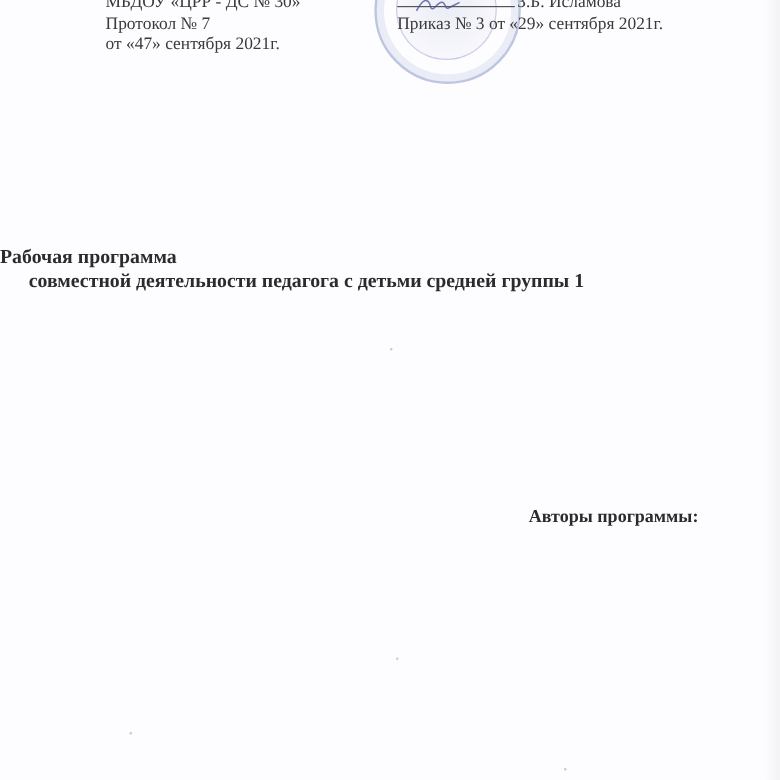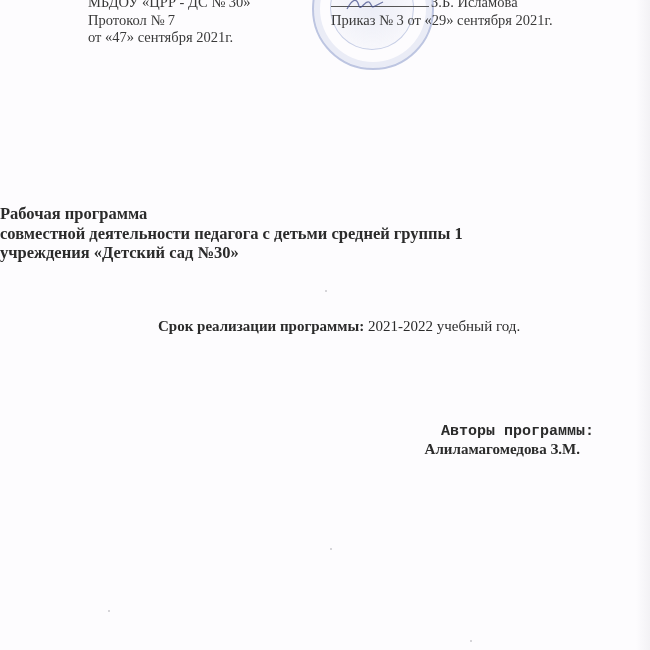--- a/index.html
+++ b/index.html
@@ -87,42 +87,42 @@
       width: 650px;
       top: 192px;
       text-align: left;
       font-weight: bold;
       font-size: 16.5px;
       line-height: 19.5px;
       color: #2b2b2b;
       margin-top: 12px;
     }
     .title-block div { white-space: nowrap; }
-    .title-block .l2 { padding-left: 0; }
+    .title-block .l2 { padding-left: 24px; }
     .term {
       position: absolute;
       left: 158px;
       top: 318px;
       font-size: 15px;
       color: #2b2b2b;
       white-space: nowrap;
     }
     .term b { font-weight: bold; }
     .authors {
       position: absolute;
       top: 423px;
       right: 56px;
       text-align: right;
       font-weight: bold;
       font-size: 15px;
       line-height: 17.5px;
       color: #2b2b2b;
     }
     .authors div { white-space: nowrap; }
-    .authors .a0 { margin-right: 0; font-family: Liberation Mono, monospace; }
+    .authors .a0 { margin-right: 12px; }
     .authors .a1 { margin-right: 14px; }
     .authors .a2 { margin-right: 14px; }
     .speck {
       position: absolute;
       width: 2px; height: 2px;
       background: #c8c8cc;
       border-radius: 50%;
     }
   </style>
 </head>
@@ -147,30 +147,25 @@
   </svg>
 
   <div class="approval-right">
     <div><span class="sig-line"></span><span>З.Б. Исламова</span></div>
     <div>Приказ  № 3 от  «29»  сентября  2021г.</div>
   </div>
 
   <div class="title-block">
     <div>Рабочая программа</div>
     <div class="l2">совместной деятельности педагога с детьми средней группы 1</div>
-    <div>учреждения «Детский сад №30»</div>
   </div>
 
-  <div class="term">
-    <b>Срок реализации программы:</b><span> 2021-2022 учебный год.</span>
-  </div>
 
   <div class="authors">
     <div class="a0">Авторы программы:</div>
-    <div class="a1">Алиламагомедова З.М.</div>
   </div>
 
   <div class="speck" style="left:108px; top:610px;"></div>
   <div class="speck" style="left:330px; top:548px;"></div>
   <div class="speck" style="left:470px; top:640px;"></div>
   <div class="speck" style="left:325px; top:290px;"></div>
 
 </div>
 
 </body></html>

